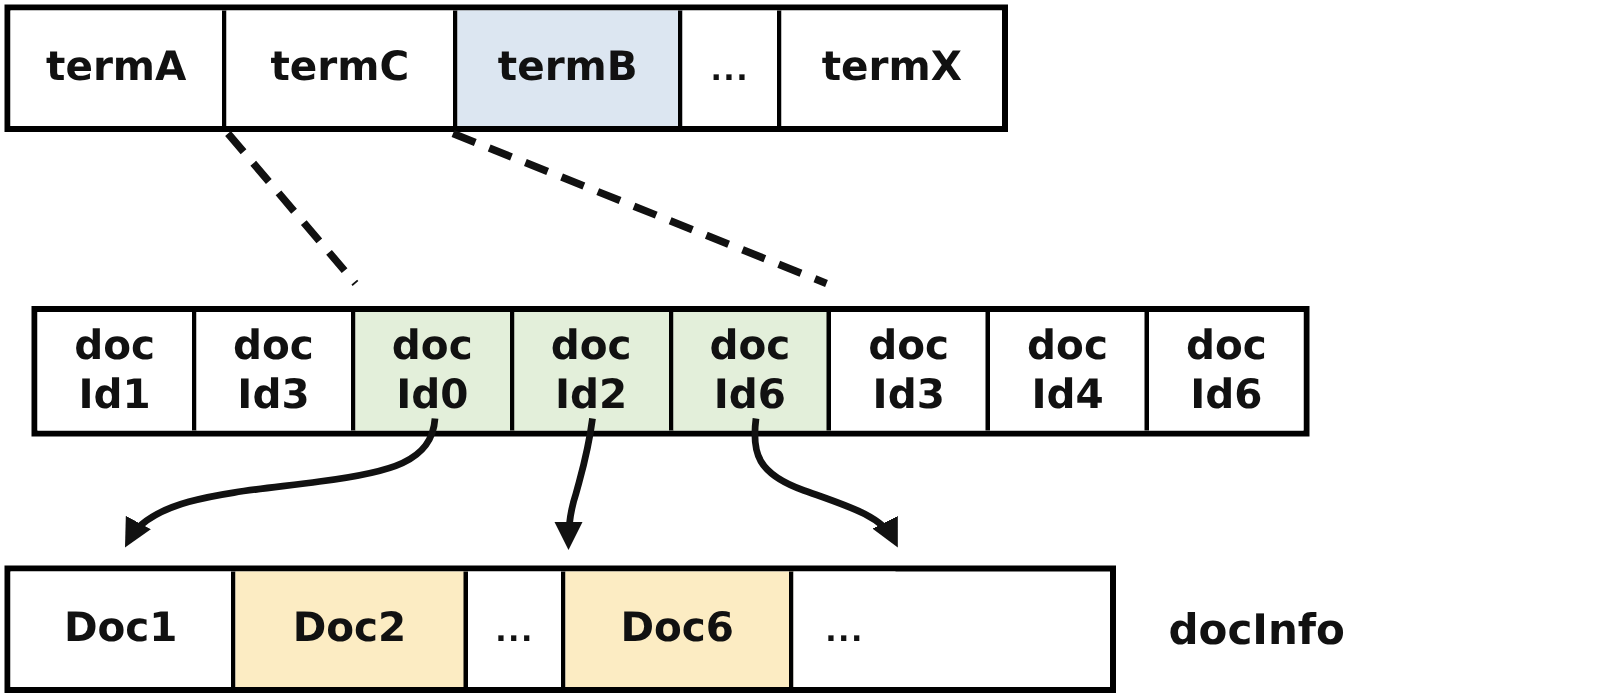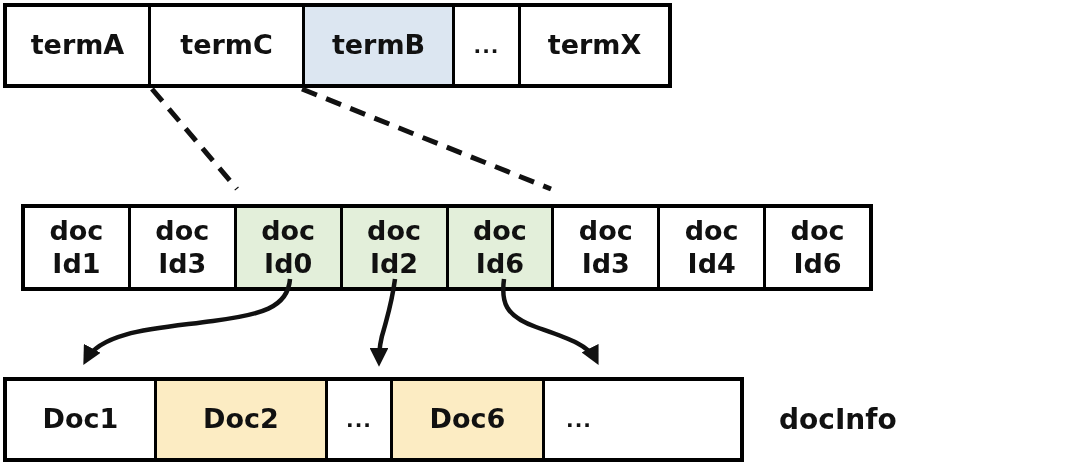--- a/index.html
+++ b/index.html
@@ -123,21 +123,21 @@
     <div class="cell" style="flex:1 1 0">
       <span>doc</span>
       <span>Id6</span>
     </div>
   </div>
 
   <div class="row" style="left:3px; top:377px; width:741px; height:85px;">
     <div class="cell" style="width:150px">
       <span>Doc1</span>
     </div>
-    <div class="cell hl-yellow" style="width:171px">
+    <div class="cell hl-yellow" style="width:155px">
       <span>Doc2</span>
     </div>
     <div class="cell dots" style="width:65px">
       <span>...</span>
     </div>
     <div class="cell hl-yellow" style="width:152px">
       <span>Doc6</span>
     </div>
     <div class="cell dots" style="width:68px">
       <span>...</span>

